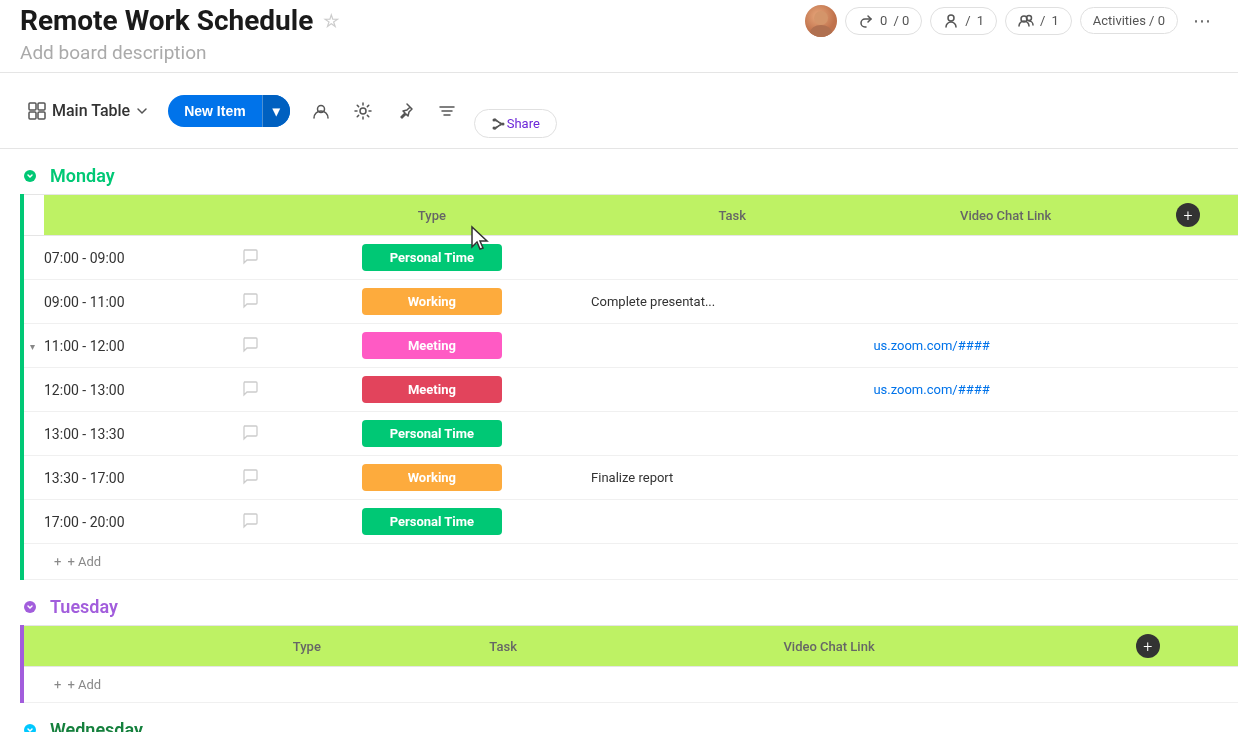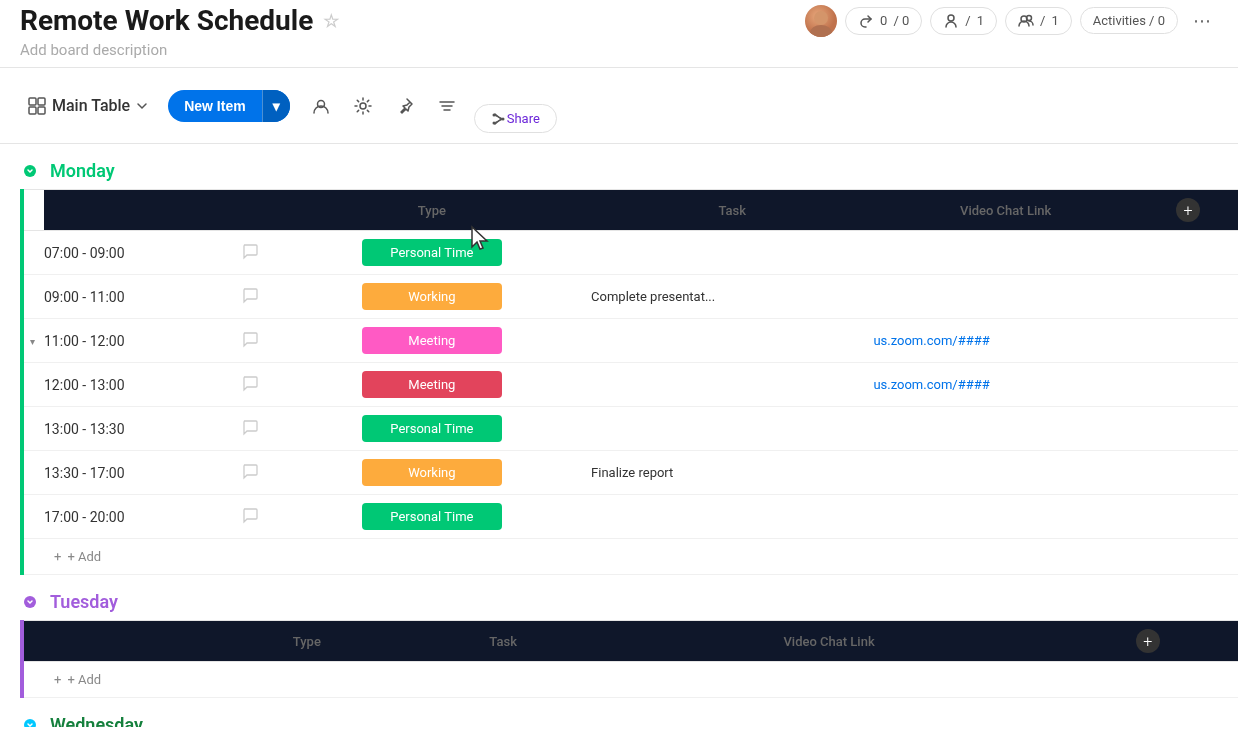--- a/index.html
+++ b/index.html
@@ -3,21 +3,21 @@
   <meta charset="utf-8">
   <style>
     * { box-sizing: border-box; margin: 0; padding: 0; }
     body { font-family: -apple-system, BlinkMacSystemFont, 'Segoe UI', Roboto, sans-serif; background: #fff; color: #333; overflow-x: hidden; }
 
     
     .header { padding: 4px 20px 8px 20px; border-bottom: 1px solid #e5e5e5; }
     .header-top { display: flex; align-items: center; justify-content: space-between; }
     .board-title { font-size: 28px; font-weight: 700; color: #1a1a1a; display: flex; align-items: center; gap: 10px; }
     .star-icon { color: #ccc; font-size: 18px; cursor: pointer; }
-    .board-description { font-size: 15px; color: #aaa; margin-top: 4px; cursor: pointer; }
+    .board-description { font-size: 19px; color: #aaa; margin-top: 4px; cursor: pointer; }
     .header-actions { display: flex; align-items: center; gap: 8px; }
     .avatar-placeholder { width: 32px; height: 32px; border-radius: 50%; background: linear-gradient(135deg, #a78bfa, #7c3aed); }
     .action-chip { display: flex; align-items: center; gap: 6px; padding: 5px 12px; border: 1px solid #e0e0e0; border-radius: 20px; font-size: 13px; color: #555; cursor: pointer; background: #fff; }
     .more-btn { width: 32px; height: 32px; display: flex; align-items: center; justify-content: center; cursor: pointer; color: #666; font-size: 18px; border-radius: 4px; }
 
     
     .toolbar { display: flex; align-items: center; padding: 10px 20px; gap: 12px; border-bottom: 1px solid #e5e5e5; }
     .table-selector { display: flex; align-items: center; gap: 6px; font-size: 16px; font-weight: 500; color: #333; cursor: pointer; padding: 5px 8px; border-radius: 6px; }
     .grid-icon { color: #555; }
     .new-item-btn { display: flex; align-items: flex-start; background: #0073ea; color: #fff; border: none; border-radius: 20px; font-size: 14px; font-weight: 600; cursor: pointer; overflow: hidden; }
@@ -39,30 +39,30 @@
     .group-name { font-size: 18px; font-weight: 600; cursor: pointer; }
     .group-name.monday { color: #00c875; }
     .group-name.tuesday { color: #a25ddc; }
     .group-name.wednesday { color: #15803d; }
 
     
     .table-container { padding-left: 20px; }
     .table { width: 100%; border-collapse: collapse; }
     .col-group-indicator { width: 8px; }
 
-    .table-header th { font-size: 13px; color: #666; font-weight: 500; padding: 8px 10px; text-align: center; border-bottom: 1px solid #e5e5e5; border-top: 1px solid #e5e5e5; background: #0f172a; }
+    .table-header th { font-size: 13px; color: #666; font-weight: 500; padding: 8px 10px; text-align: center; border-bottom: 1px solid #e5e5e5; border-top: 1px solid #e5e5e5; background: #bef264; }
     .table-header th.col-main-header { text-align: left; }
 
     .table-row td { border-bottom: 1px solid #f0f0f0; padding: 0; height: 44px; }
 
     .time-cell { padding: 0 10px; font-size: 14px; color: #333; margin-top: 44px; }
     .comment-cell { text-align: center; padding: 0 4px; }
 
     .type-cell { text-align: center; padding: 0 4px; }
-    .type-badge { display: inline-block; padding: 6px 12px; border-radius: 4px; font-size: 13px; font-weight: 400; color: #fff; width: 140px; text-align: center; cursor: pointer; }
+    .type-badge { display: inline-block; padding: 6px 12px; border-radius: 4px; font-size: 13px; font-weight: 700; color: #fff; width: 140px; text-align: center; cursor: pointer; }
     .type-badge.personal-time { background: #00c875; }
     .type-badge.working { background: #fdab3d; }
     .type-badge.meeting-pink { background: #ff5ac4; }
     .type-badge.meeting-magenta { background: #e2445c; }
 
     .task-cell { padding: 0 10px; font-size: 13px; color: #333; }
     .link-cell { padding: 0 10px; font-size: 13px; color: #0073ea; cursor: pointer; }
 
     .add-row td { padding: 0; height: 36px; border-bottom: 1px solid #f0f0f0; }
     .add-row-content { display: flex; align-items: center; gap: 6px; padding: 0 10px; font-size: 13px; color: #888; cursor: pointer; height: 100%; }

